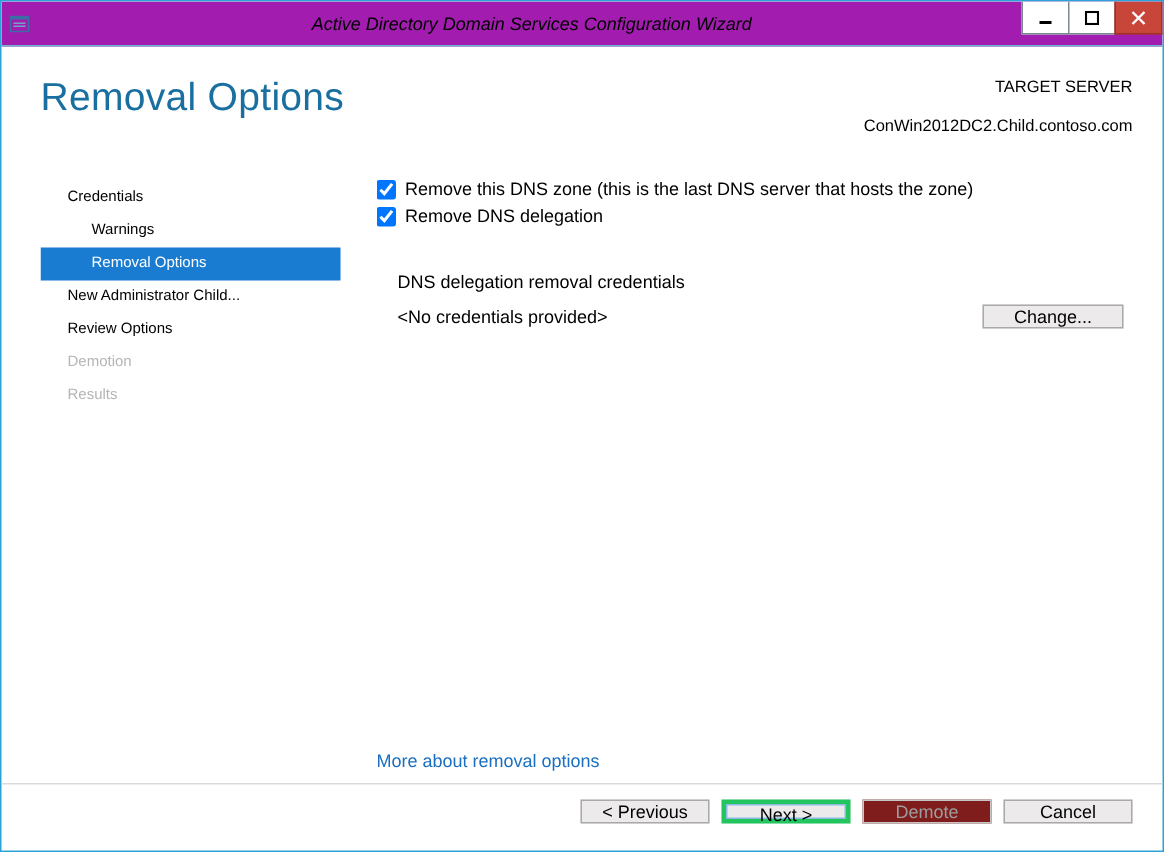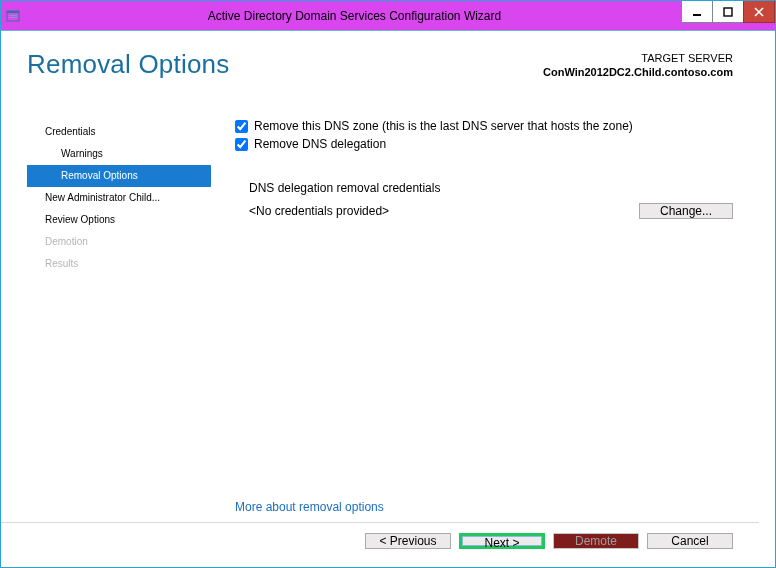--- a/index.html
+++ b/index.html
@@ -10,25 +10,26 @@
     color: #000;
     background: #fff;
     width: 776px;
     height: 568px;
     overflow: hidden;
     border:1px solid #2ba3d6;
   }
   
   .titlebar {
     height: 30px;
-    background: #d946ef;
+    background: #a21caf;
     border-bottom: 1px solid #6eb0cf;
     display: flex;
     align-items: stretch;
     position: relative;
+    font-style: italic;
   }
   .titlebar .sys-icon {
     width: 26px;
     display: flex;
     align-items: center;
     justify-content: center;
   }
   .titlebar .title {
     flex: 1;
     text-align: center;
@@ -54,21 +55,21 @@
     margin-left: -1px;
   }
   .win-btn.min { background:#fff;}
   .win-btn.max { background:#fff;}
   .win-btn.close { background: #c8453a; border-color:#9a3028;}
   .win-btn.close svg path { stroke:#fff; }
   .win-btn svg { display:block; }
 
   
   .wizard-body {
-    padding: 16px 42px 10px 26px;
+    padding: 16px 20px 10px 26px;
     height: calc(100% - 30px);
     display:flex;
     flex-direction:column;
   }
   .header-row {
     display: flex;
     align-items: flex-start;
     justify-content: space-between;
     min-height:60px;
   }
@@ -80,21 +81,21 @@
     letter-spacing: 0.2px;
   }
   .target-block {
     text-align: right;
     font-size: 11px;
     line-height: 14px;
     padding-top:4px;
     color:#000;
   }
   .target-block .tlabel { font-weight:400;}
-  .target-block .tval { font-weight:700;}
+  .target-block .tval { font-weight:400;margin-top:12px;}
 
   .main-row {
     display: flex;
     gap: 0;
     flex:1;
     overflow:hidden;
   }
 
   .nav {
     width: 200px;

